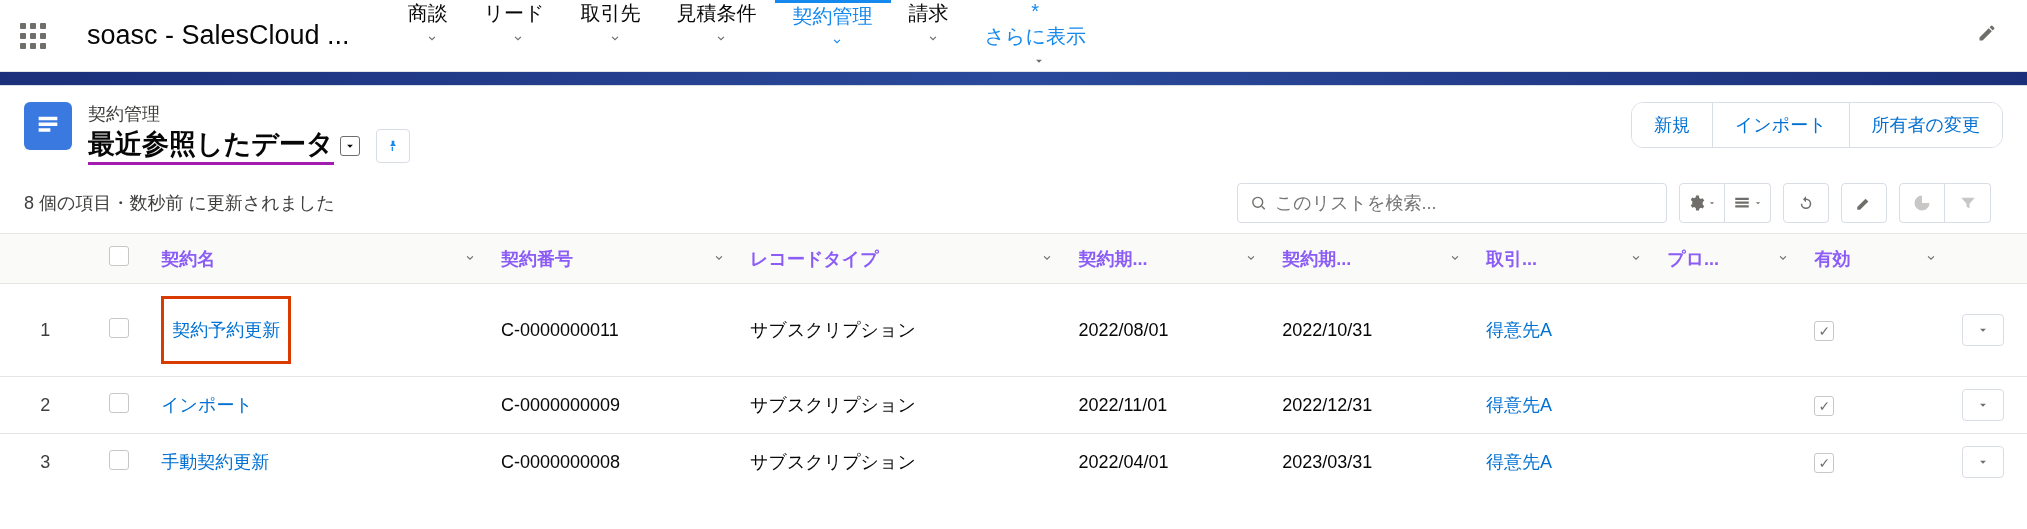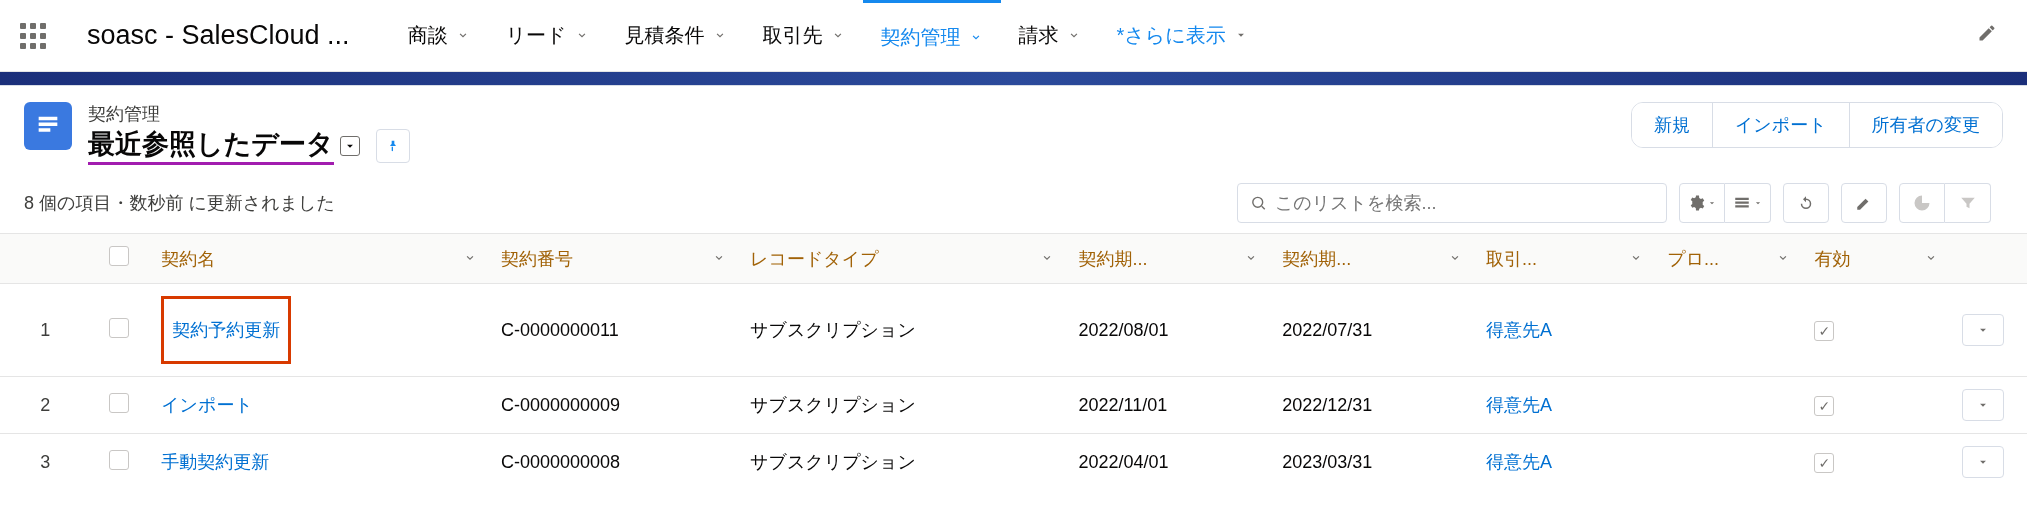--- a/index.html
+++ b/index.html
@@ -2,21 +2,21 @@
 <html><head>
 <meta charset="utf-8">
 <style>
 * { box-sizing: border-box; margin: 0; padding: 0; }
 body { font-family: "Salesforce Sans", Arial, sans-serif; font-size: 17px; color: #080707; background: #fff; width: 2027px; }
 .topbar { height: 72px; display: flex; align-items: center; border-bottom: 1px solid #e5e5e5; padding: 0 20px; }
 .grid-icon { display: grid; grid-template-columns: repeat(3, 6px); grid-template-rows: repeat(3, 6px); gap: 4px; margin-right: 22px; cursor: pointer; }
 .grid-icon span { background: #706e6b; width: 6px; height: 6px; border-radius: 1px; }
 .app-name { font-size: 27px; font-weight: 400; color: #080707; margin-right: 40px; margin-left: 19px; }
 .nav { display: flex; align-items: stretch; height: 72px; }
-.nav-item { display: flex; align-items: center; padding: 0 18px; color: #080707; font-size: 20px; cursor: pointer; position: relative; }
+.nav-item { display: flex; align-items: center; padding: 0 18px; color: #080707; font-size: 20px; cursor: pointer; position: relative; flex-direction: column; }
 .nav-item.active { border-top: 4px solid #1589ee; color: #1589ee; margin-top: -1px; }
 .nav-item .chev { margin-left: 8px; }
 .nav-more { color: #1589ee; }
 .spacer { flex: 1; }
 .pencil-btn { font-size: 20px; color: #706e6b; cursor: pointer; padding: 0 10px; }
 .topo { height: 14px; background: linear-gradient(90deg, #1b2f7a 0%, #2b4a9b 50%, #1b2f7a 100%); background-color: #1b3a7a; border-bottom: 1px solid #d8dde6; }
 .header-area { padding: 16px 24px 0 24px; }
 .header-row1 { display: flex; align-items: flex-start; }
 .obj-icon { width: 48px; height: 48px; background: #3a79e0; border-radius: 6px; display: flex; align-items: center; justify-content: center; margin-right: 16px; }
 .obj-icon svg { fill: #fff; }
@@ -32,21 +32,21 @@
 .search-box { margin-left: auto; width: 430px; height: 40px; border: 1px solid #d8dde6; border-radius: 4px; display: flex; align-items: center; padding: 12px 12px; color: #706e6b; background: #fff; }
 .search-box input { border: none; outline: none; font-size: 18px; width: 100%; background: transparent; }
 .tool-btns { display: flex; margin-left: 12px; }
 .tool-btn { width: 46px; height: 40px; border: 1px solid #d8dde6; border-left: none; display: flex; align-items: center; justify-content: center; cursor: pointer; background: #fff; color: #706e6b; }
 .tool-btn:first-child { border-left: 1px solid #d8dde6; border-radius: 4px 0 0 4px; }
 .tool-btn.group-end { border-radius: 0 4px 4px 0; margin-right: 12px; }
 .tool-btn.single { border-left: 1px solid #d8dde6; border-radius: 4px; margin-right: 12px; }
 .tool-btn.disabled { color: #c9c7c5; }
 table { width: 100%; border-collapse: collapse; }
 th, td { text-align: left; padding: 12px 14px; border-top: 1px solid #e5e5e5; font-size: 18px; }
-th { background: #fafaf9; color: #a16207; font-weight: 400; position: relative; }
+th { background: #fafaf9; color: #8b5cf6; font-weight: 700; position: relative; }
 th .sort { position: absolute; right: 10px; top: 50%; transform: translateY(-50%); color: #706e6b; }
 td.num { text-align: center; color: #3e3e3c; width: 80px; }
 td.cb, th.cb { width: 50px; text-align: center; }
 .cbox { width: 20px; height: 20px; border: 1px solid #c9c7c5; border-radius: 3px; display: inline-block; background: #fff; }
 .link { color: #0070d2; cursor: pointer; }
 .link.hl { border: 3px solid #d83a00; padding: 19px 8px; display: inline-block; }
 .checked { width: 20px; height: 20px; border: 1px solid #c9c7c5; border-radius: 3px; display: inline-flex; align-items: center; justify-content: center; background: #fff; color: #706e6b; font-size: 14px; }
 .row-action { width: 42px; height: 32px; border: 1px solid #d8dde6; border-radius: 4px; display: flex; align-items: center; justify-content: center; cursor: pointer; background: #fff; color: #706e6b; }
 th.num-col { width: 80px; background: #fafaf9; }
 th.action-col, td.action-col { width: 70px; }
@@ -75,27 +75,27 @@
             <path d="M7 10l5 5 5-5" fill="none" stroke="#706e6b" stroke-width="2"></path>
           </svg></span>
       </div>
     <div class="nav-item">
         <span>リード</span>
         <span class="chev"><svg class="chev-svg" viewBox="0 0 24 24">
             <path d="M7 10l5 5 5-5" fill="none" stroke="#706e6b" stroke-width="2"></path>
           </svg></span>
       </div>
     <div class="nav-item">
+        <span>取引先</span>
+        <span class="chev"><svg class="chev-svg" viewBox="0 0 24 24">
+            <path d="M7 10l5 5 5-5" fill="none" stroke="#706e6b" stroke-width="2"></path>
+          </svg></span>
+      </div>
+    <div class="nav-item">
         <span>見積条件</span>
-        <span class="chev"><svg class="chev-svg" viewBox="0 0 24 24">
-            <path d="M7 10l5 5 5-5" fill="none" stroke="#706e6b" stroke-width="2"></path>
-          </svg></span>
-      </div>
-    <div class="nav-item">
-        <span>取引先</span>
         <span class="chev"><svg class="chev-svg" viewBox="0 0 24 24">
             <path d="M7 10l5 5 5-5" fill="none" stroke="#706e6b" stroke-width="2"></path>
           </svg></span>
       </div>
     <div class="nav-item active">
         <span>契約管理</span>
         <span class="chev"><svg class="chev-svg" viewBox="0 0 24 24">
             <path d="M7 10l5 5 5-5" fill="none" stroke="#1589ee" stroke-width="2"></path>
           </svg></span>
       </div>
@@ -235,21 +235,21 @@
     </tr>
   </thead>
   <tbody id="tbody">
       <tr>
     <td class="num">1</td>
     <td class="cb"><span class="cbox"></span></td>
     <td><span class="link hl">契約予約更新</span></td>
     <td>C-0000000011</td>
     <td>サブスクリプション</td>
     <td>2022/08/01</td>
-    <td>2022/07/31</td>
+    <td>2022/10/31</td>
     <td><span class="link">得意先A</span></td>
     <td></td>
     <td><span class="checked">✓</span></td>
     <td class="action-col">
           <div class="row-action">
             <svg width="14" height="14" viewBox="0 0 24 24">
               <path d="M7 10l5 5 5-5" fill="#706e6b"></path>
             </svg>
           </div>
         </td>

